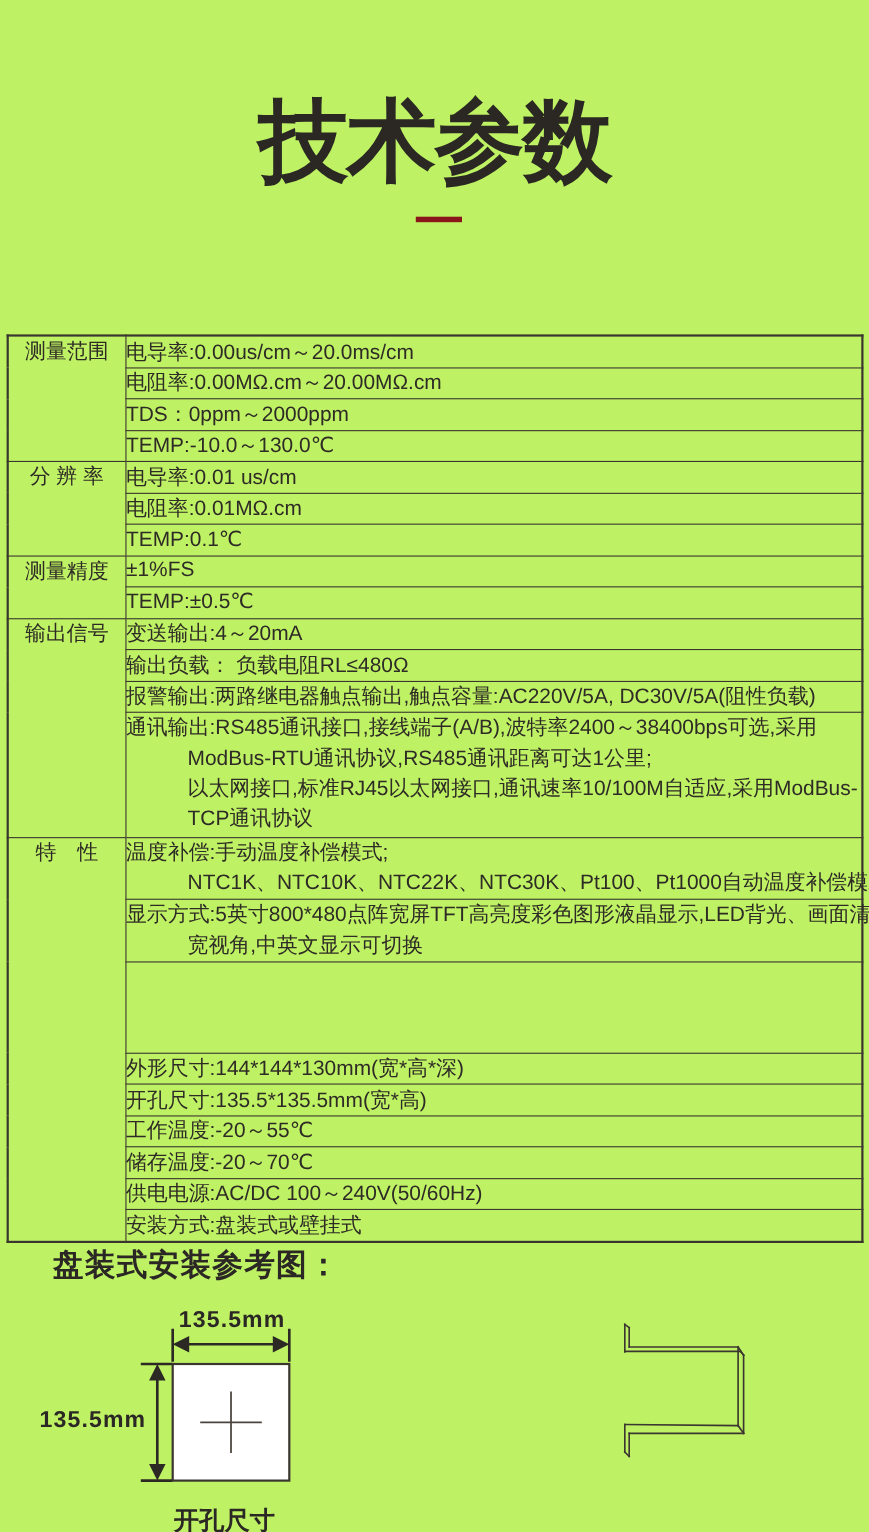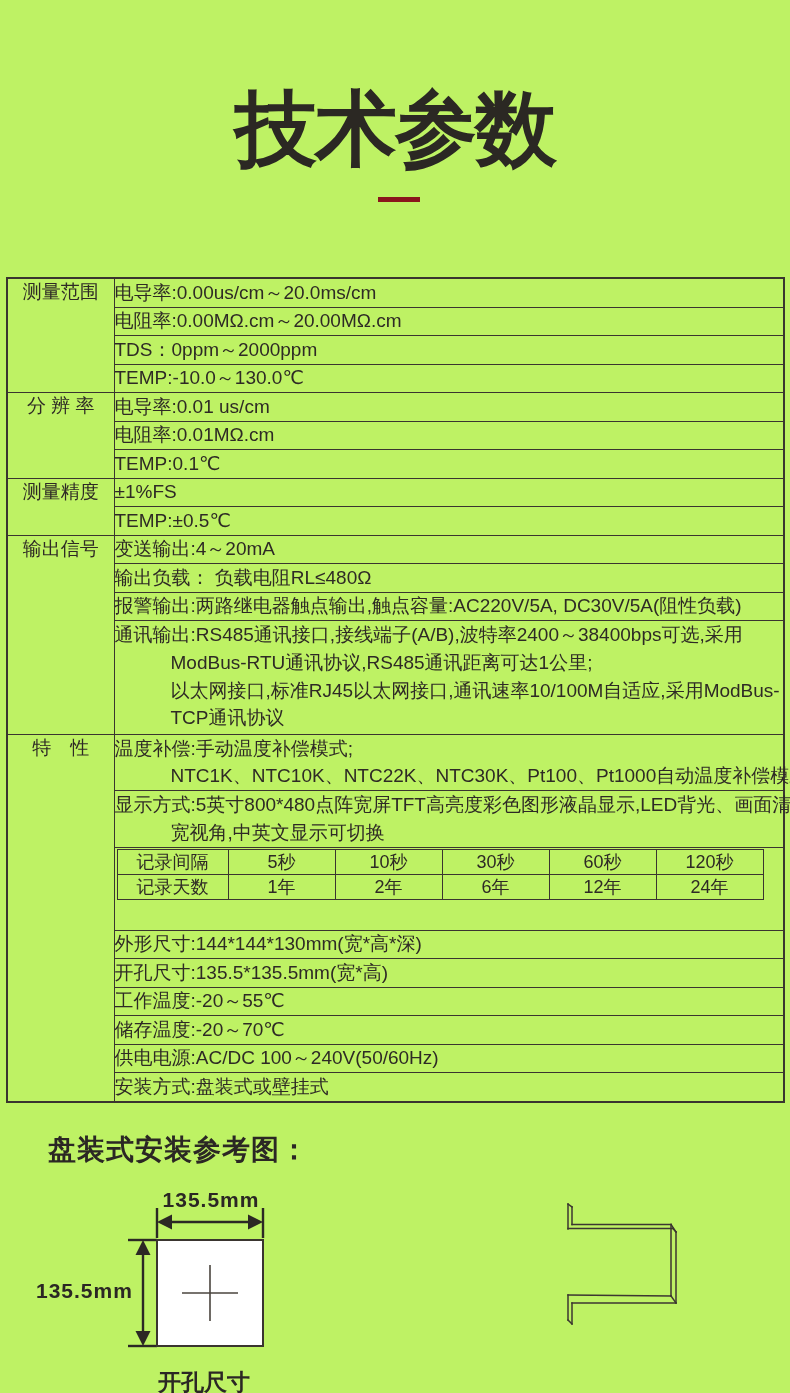--- a/index.html
+++ b/index.html
@@ -5,21 +5,21 @@
   html,body{margin:0;padding:0;background:#fff;}
   .canvas{position:relative;width:790px;height:1393px;background:#bef264;overflow:hidden;
           font-family:"Liberation Sans","DejaVu Sans",sans-serif;color:#2e2a25;}
 
   
   .title{position:absolute;left:0;top:86px;width:790px;text-align:center;
          font-size:82px;font-weight:900;letter-spacing:-2px;color:#2b2823;line-height:1.05;}
   .title-dash{position:absolute;left:378px;top:197px;width:42px;height:5px;background:#8a161c;}
 
   
-  table.spec{position:absolute;left:6px;top:277px;width:779px;border-collapse:collapse;
+  table.spec{position:absolute;left:6px;top:304px;width:779px;border-collapse:collapse;
              table-layout:fixed;border:2.5px solid #3a352f;font-size:19px;color:#2e2a25;}
   table.spec td{border:1.5px solid #3a352f;padding:0;}
   td.lab{vertical-align:top;text-align:center;padding-top:3px;font-size:19px;}
   td.val{padding-left:7px;white-space:nowrap;overflow:visible;}
   .h27{height:27.5px;}
   .h55{height:55px;}
   .h50{height:50px;}
   .h82{height:82px;}
   .h112{height:112.5px;}
   td.multi{vertical-align:top;}
@@ -122,40 +122,20 @@
         </td>
       </tr>
       <tr>
         <td class="val multi h50">
           <div class="ln">显示方式:5英寸800*480点阵宽屏TFT高亮度彩色图形液晶显示,LED背光、画面清晰</div>
           <div class="ln ind">宽视角,中英文显示可切换</div>
         </td>
       </tr>
       <tr>
         <td class="val reccell h82">
-          <table class="rec">
-            <tbody>
-              <tr>
-                <td class="c0">记录间隔</td>
-                <td class="cx">5秒</td>
-                <td class="cx">10秒</td>
-                <td class="cx">30秒</td>
-                <td class="cx">60秒</td>
-                <td class="cx">120秒</td>
-              </tr>
-              <tr>
-                <td class="c0">记录天数</td>
-                <td class="cx">1年</td>
-                <td class="cx">2年</td>
-                <td class="cx">6年</td>
-                <td class="cx">12年</td>
-                <td class="cx">24年</td>
-              </tr>
-            </tbody>
-          </table>
         </td>
       </tr>
       <tr>
           <td class="val h27">外形尺寸:144*144*130mm(宽*高*深)</td>
         </tr>
       <tr>
           <td class="val h27">开孔尺寸:135.5*135.5mm(宽*高)</td>
         </tr>
       <tr>
           <td class="val h27">工作温度:-20～55℃</td>

